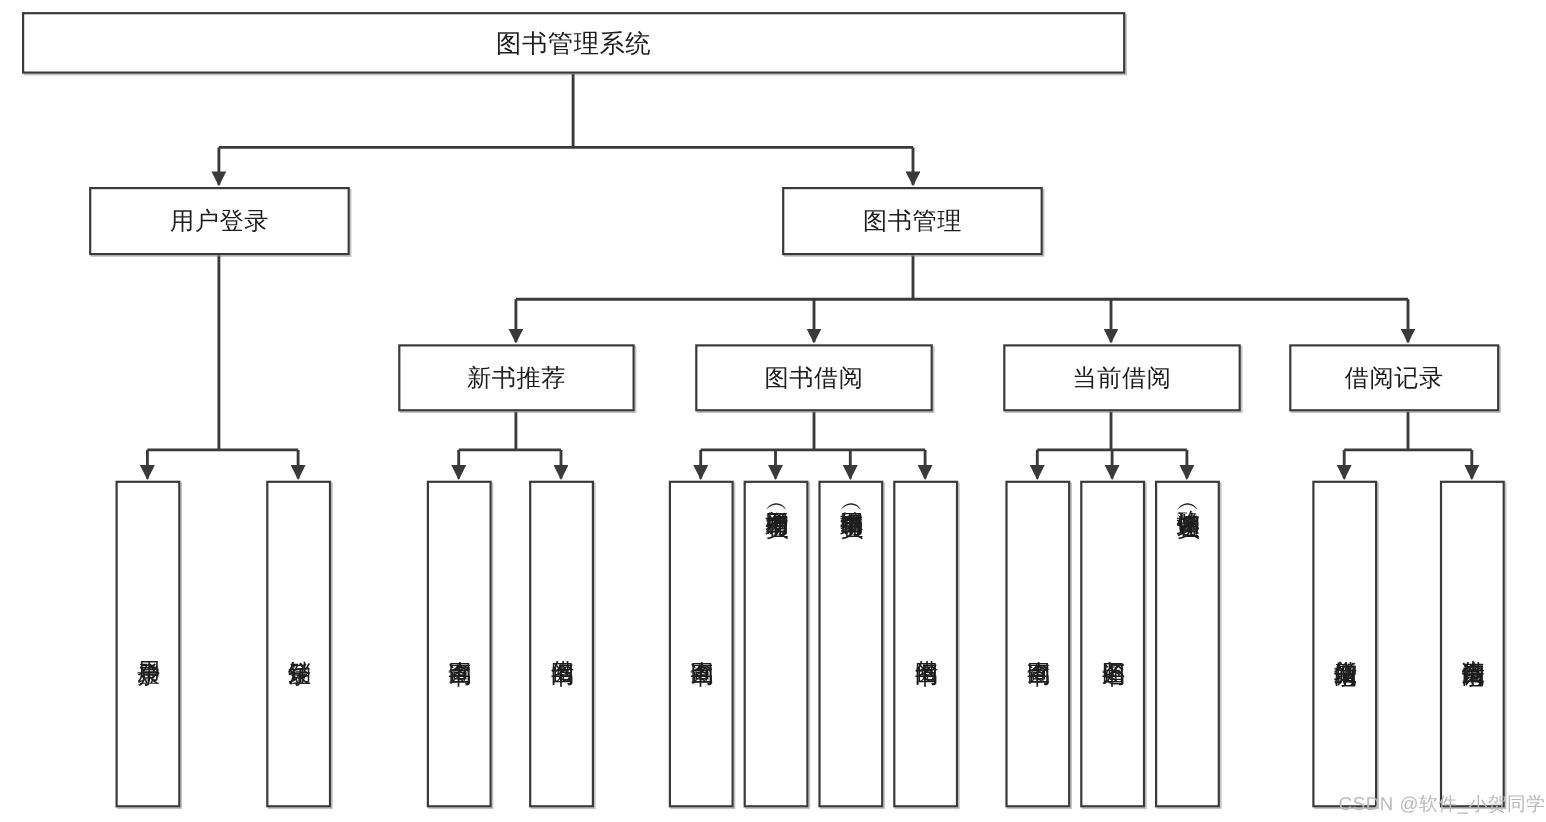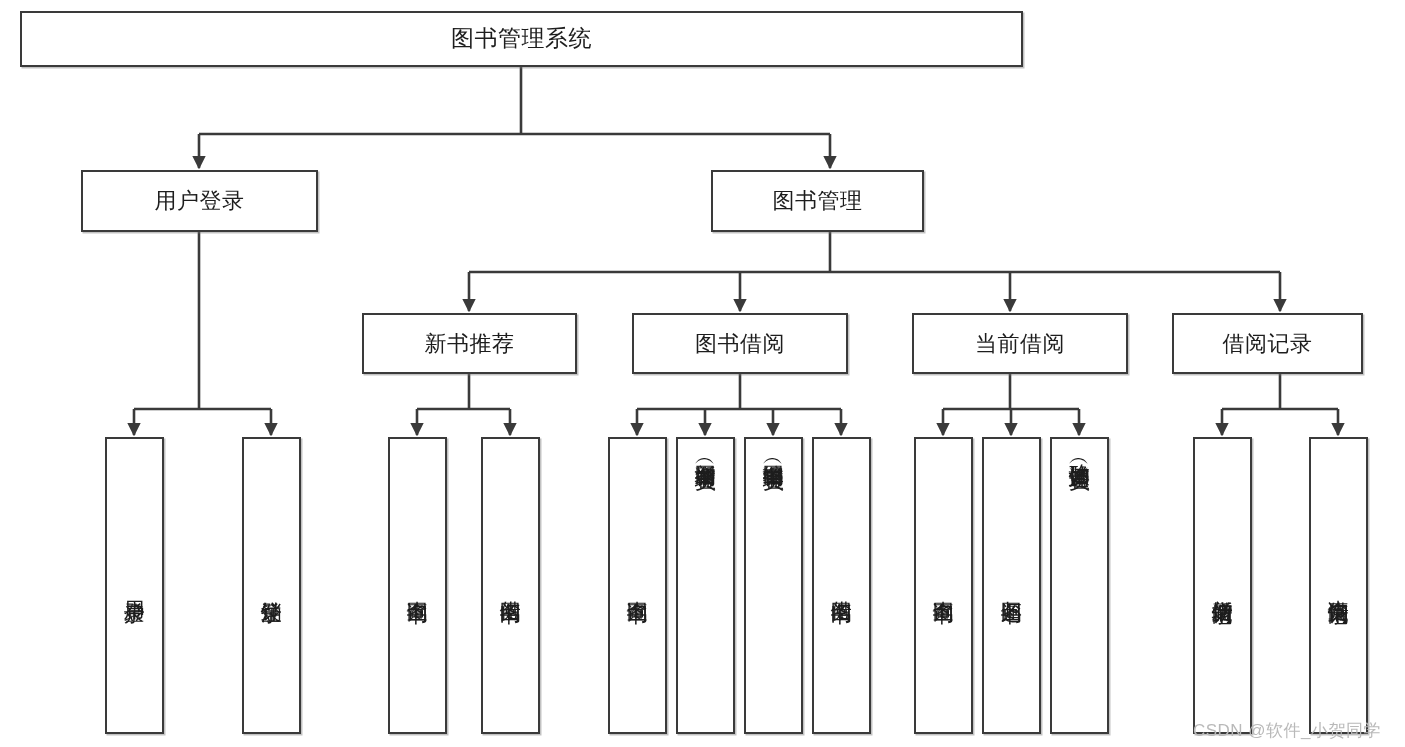--- a/index.html
+++ b/index.html
@@ -38,42 +38,42 @@
     color: #1d1d1d;
     z-index: 2;
   }
   .node-label {
     display: block;
     text-align: center;
     line-height: 1.08;
     letter-spacing: 0.5px;
     white-space: nowrap;
   }
-  .level-root .node-label { font-size: 23px; font-family: Liberation Serif, serif; }
+  .level-root .node-label { font-size: 23px; }
   .level-2 .node-label { font-size: 22px; }
   .level-3 .node-label { font-size: 22px; }
 
   .leaf {
     align-items: flex-start;
     justify-content: center;
     padding-top: 8px;
   }
   .leaf .node-label {
     writing-mode: vertical-rl;
     text-orientation: upright;
     font-size: 21px;
     line-height: 1.22;
     letter-spacing: 1px;
     white-space: pre;
   }
   .leaf.leaf-short { align-items: center; padding-top: 0; }
 
   .watermark {
     position: absolute;
-    right: 24px;
+    right: 0;
     bottom: 5px;
     font-size: 17px;
     color: #b9b9b9;
     letter-spacing: 0.5px;
     z-index: 5;
     white-space: nowrap;
   }
 </style>
 </head>
 <body>
@@ -130,21 +130,21 @@
     </g>
   </svg>
 
   <div class="node level-root" style="left:20px; top:11px; width:1003px; height:56px;">
     <span class="node-label">图书管理系统</span>
   </div>
 
   <div class="node level-2" style="left:81px; top:170px; width:237px; height:62px;">
     <span class="node-label">用户登录</span>
   </div>
-  <div class="node level-2" style="left:711px; top:170px; width:213px; height:62px;">
+  <div class="node level-2" style="left:711px; top:170px; width:237px; height:62px;">
     <span class="node-label">图书管理</span>
   </div>
 
   <div class="node level-3" style="left:632px; top:313px; width:216px; height:61px;">
     <span class="node-label">图书借阅</span>
   </div>
   <div class="node level-3" style="left:362px; top:313px; width:215px; height:61px;">
     <span class="node-label">新书推荐</span>
   </div>
   <div class="node level-3" style="left:912px; top:313px; width:216px; height:61px;">

